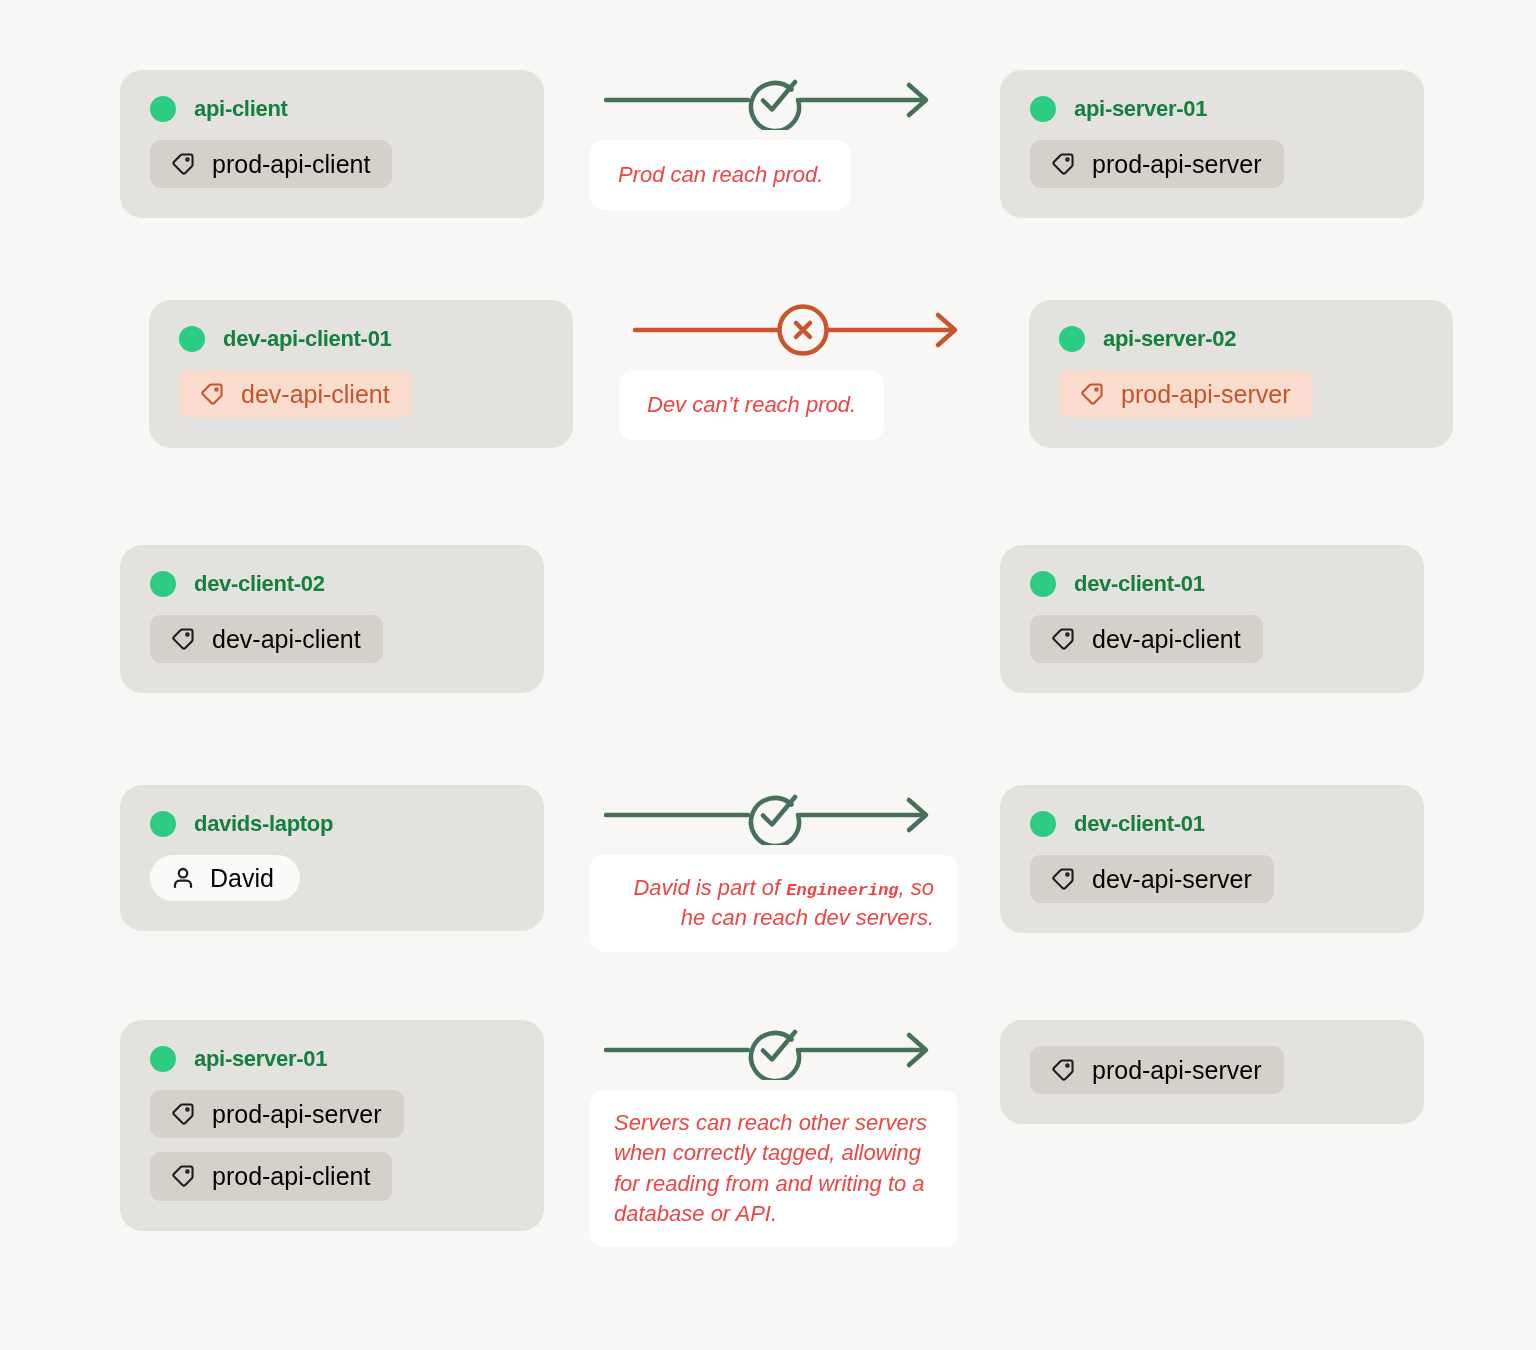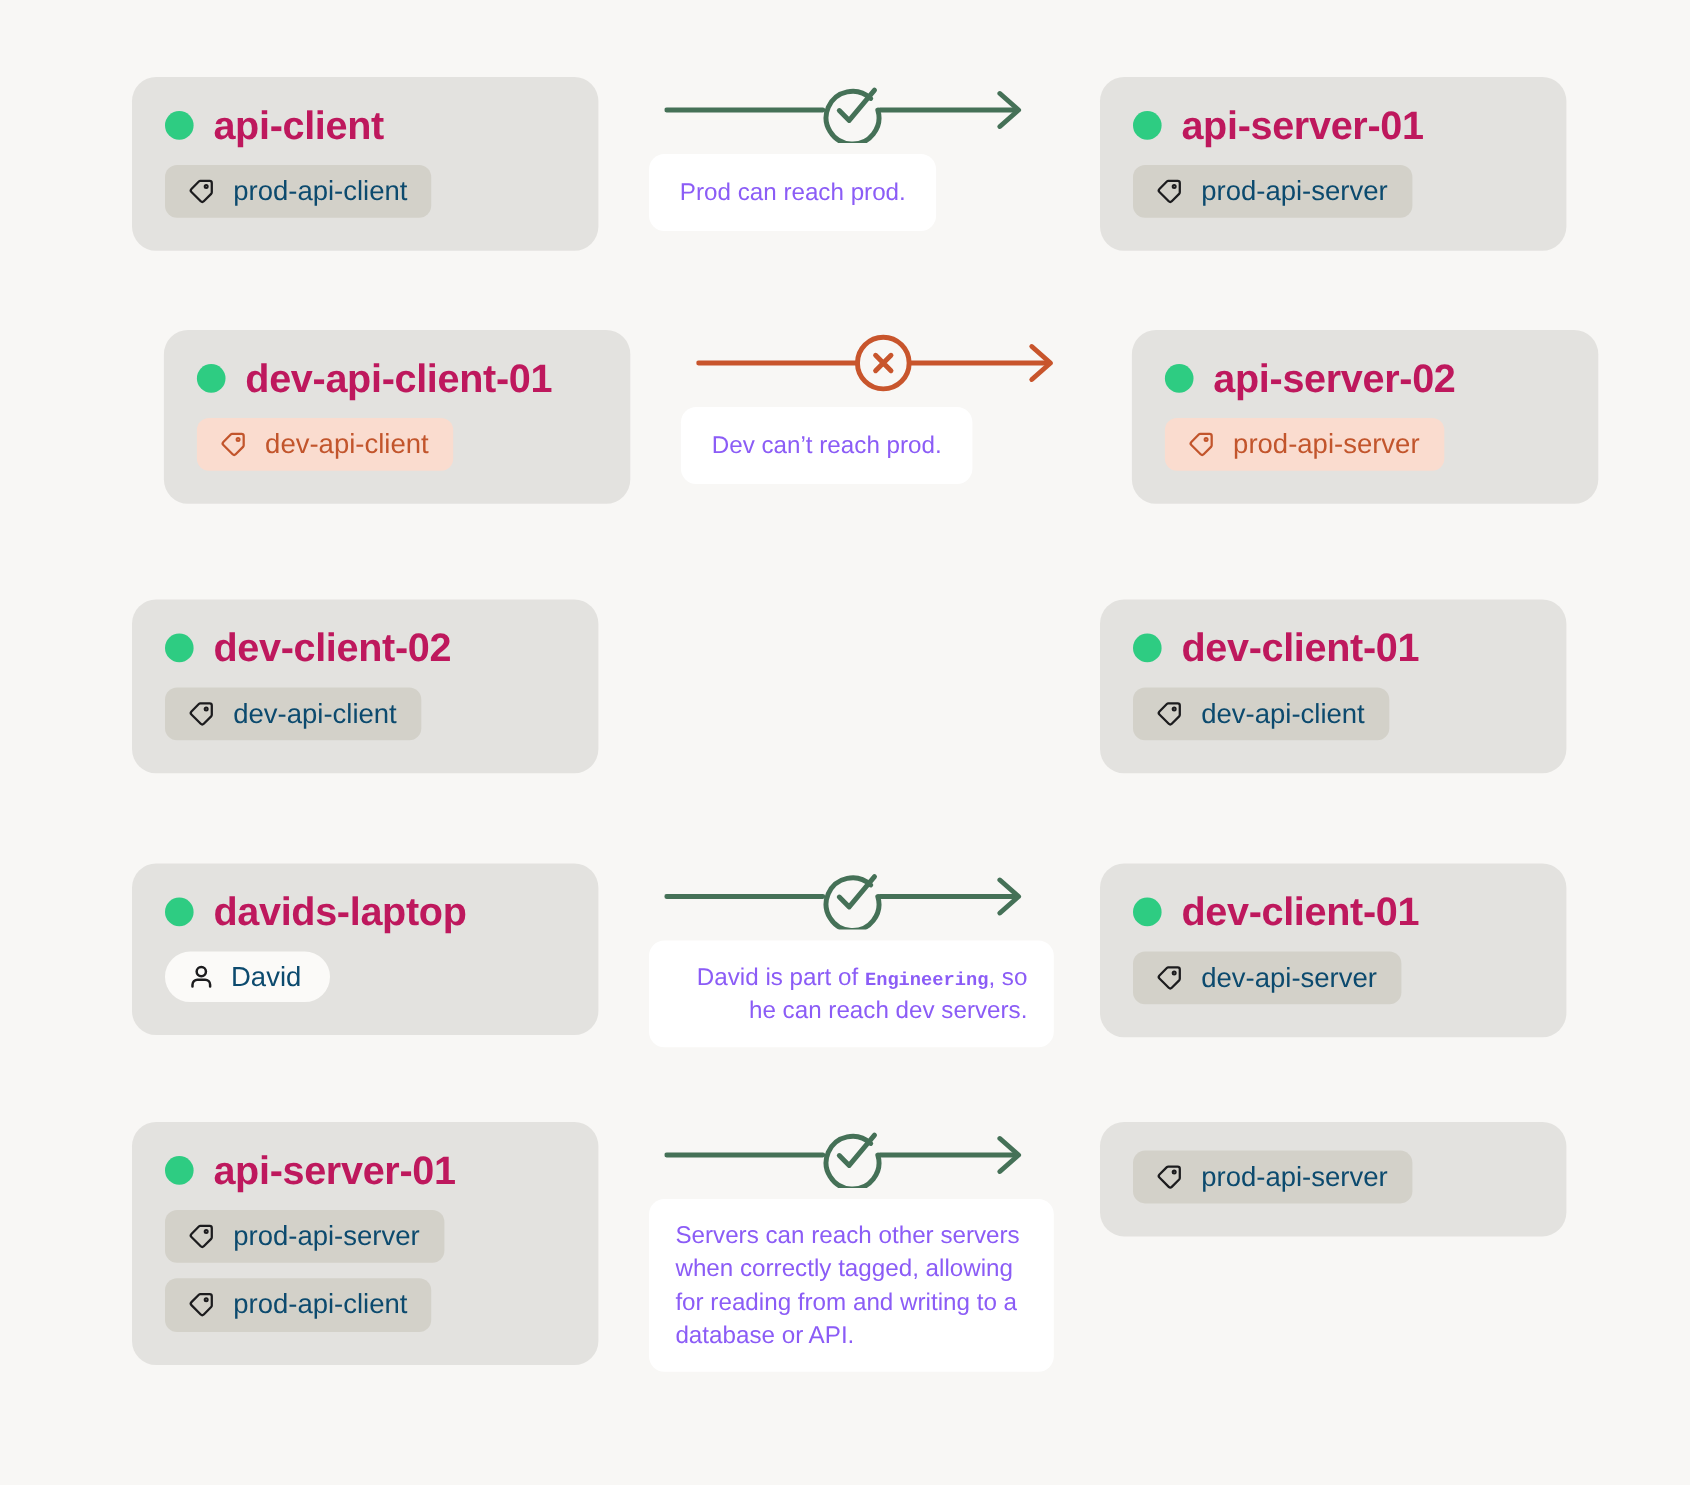--- a/index.html
+++ b/index.html
@@ -46,42 +46,42 @@
     gap:18px;
     margin-bottom:18px;
   }
   .dot{
     width:26px;height:26px;
     border-radius:50%;
     background:#2ecc82;
     flex:0 0 auto;
   }
   .card-title{
-    font-size:36px;
+    font-size:22px;
     font-weight:700;
-    color:#be185d;
+    color:#15803d;
     letter-spacing:-0.3px;
     line-height:1;
     white-space:nowrap;
   }
 
   
   .chips{display:flex;flex-direction:column;align-items:flex-start;gap:14px;}
   .chip{
     display:inline-flex;
     align-items:center;
     gap:16px;
     background:#d3d1c9;
     border-radius:11px;
     padding:11px 22px 11px 20px;
     box-sizing:border-box;
   }
   .chip-label{
     font-size:25px;
-    color:#0c4a6e;
+    color:#000000;
     line-height:1.05;
     white-space:nowrap;
   }
   .chip.alert{background:#fadccf;}
   .chip.alert .chip-label{color:#c2552c;}
   .chip.alert .tag-ico path,
   .chip.alert .tag-ico circle{stroke:#c2552c;}
 
   .chip.person{
     background:#fbfaf8;
@@ -110,22 +110,23 @@
     background:#ffffff;
     border-radius:14px;
     padding:18px 24px;
     box-sizing:border-box;
     align-self:flex-start;
     margin-top:10px;
     max-width:368px;
   }
   .note-text{
     font-size:22px;
-    color:#8b5cf6;
+    color:#ef4444;
     line-height:1.38;
+    font-style:italic;
   }
   .note-text .mono{
     font-family:"Liberation Mono", monospace;
     font-weight:700;
     font-size:17px;
   }
   .note.wide{width:368px;}
   .note.narrow{padding:20px 28px;}
 </style>
 </head>

